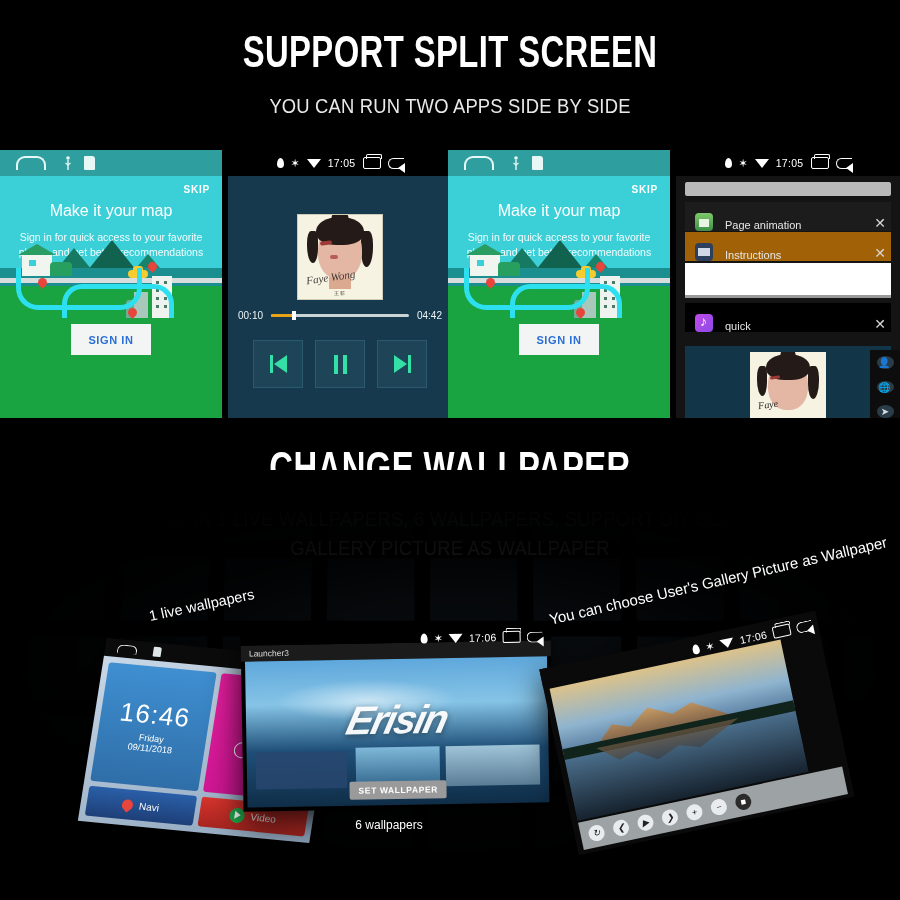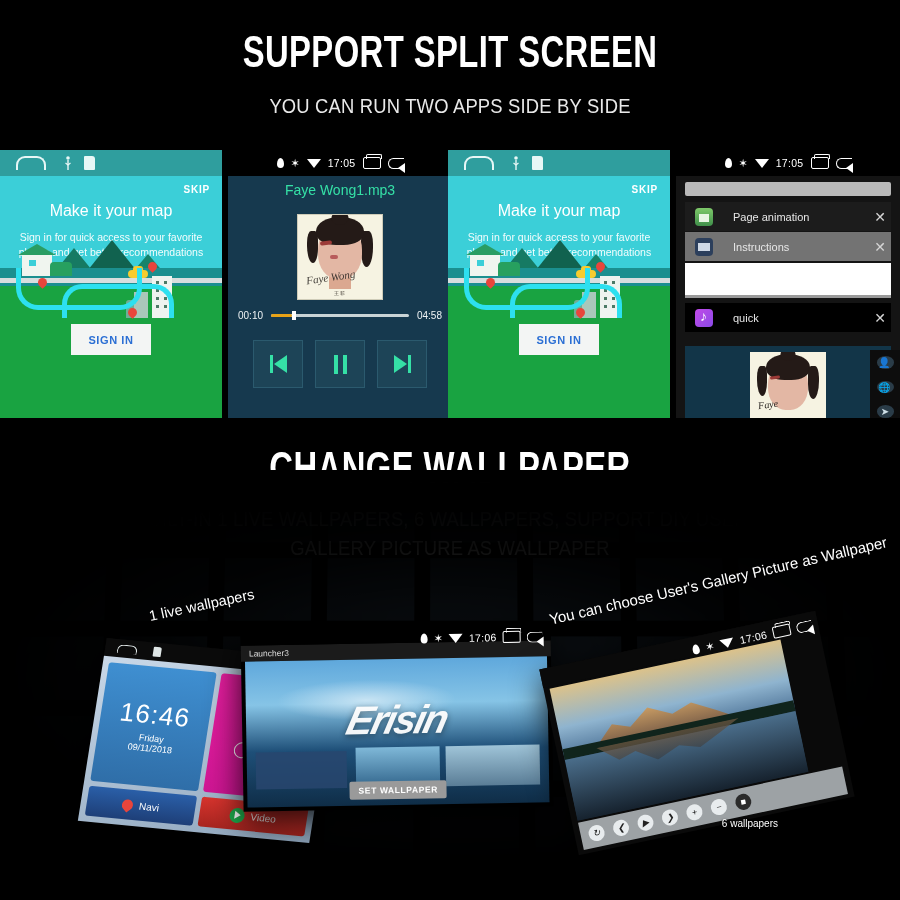--- a/index.html
+++ b/index.html
@@ -106,22 +106,22 @@
   .tri-l{width:0;height:0;border-top:9px solid transparent;border-bottom:9px solid transparent;border-right:13px solid #35e0a6;}
   .tri-r{width:0;height:0;border-top:9px solid transparent;border-bottom:9px solid transparent;border-left:13px solid #35e0a6;}
   .bar-s{width:3px;height:18px;background:#35e0a6;}
   .pausebars{display:flex;gap:5px;}
   .pausebars i{width:4px;height:19px;background:#35e0a6;display:block;}
 
   
   .rec{position:absolute;inset:0;background:#141414;}
   .rec .topbar{position:relative;height:26px;background:#000;}
   .rec .scrub{position:absolute;left:9px;right:9px;top:32px;height:14px;background:#b9b9b9;border-radius:2px;}
-  .rrow{position:absolute;left:9px;right:9px;height:29px;display:flex;align-items:center;background:#1c1c1c;gap:8px;}
-  .rrow.alt{background:#737373;}
+  .rrow{position:absolute;left:9px;right:9px;height:29px;display:flex;align-items:flex-end;background:#1c1c1c;}
+  .rrow.alt{background:#a16207;}
   .rrow .rico{width:18px;height:18px;border-radius:4px;margin:0 12px 0 10px;flex:0 0 auto;position:relative;}
   .rico.home{background:linear-gradient(#7ec96a,#3f8f4a);}
   .rico.home:after{content:"";position:absolute;left:4px;top:6px;width:10px;height:8px;background:#e8f5e4;}
   .rico.book{background:#2c3f5c;}
   .rico.book:after{content:"";position:absolute;left:3px;top:5px;width:12px;height:8px;background:#cfd9e6;}
   .rico.audio{background:linear-gradient(135deg,#c24ae8,#8b4ae8);}
   .rico.audio:after{content:"♪";position:absolute;left:5px;top:-1px;font-size:14px;color:#fff;}
   .rrow .rlabel{font-size:11px;color:#e6e6e6;flex:1;}
   .rrow .rx{width:22px;text-align:center;font-size:14px;color:#d6d6d6;}
   .rwhite{position:absolute;left:9px;right:9px;height:32px;background:#fff;border-bottom:3px solid #9a9a9a;}
@@ -153,21 +153,21 @@
       repeating-linear-gradient(90deg, rgba(255,255,255,0) 0 88px, rgba(0,0,0,.95) 88px 104px),
       repeating-linear-gradient(0deg, rgba(255,255,255,0) 0 64px, rgba(0,0,0,.95) 64px 80px),
       linear-gradient(180deg,#1b2733 0%,#16202a 20%,#202c38 40%,#16202a 60%,#1d2a36 80%,#121a22 100%);
   }
   .bgvig{position:absolute;inset:0;background:radial-gradient(ellipse 58% 52% at 50% 48%, rgba(0,0,0,.25) 0%, rgba(0,0,0,.85) 58%, #000 90%);}
   .bgfade-t{position:absolute;left:0;top:0;width:100%;height:90px;background:linear-gradient(#000,rgba(0,0,0,0));}
   .bgfade-b{position:absolute;left:0;bottom:0;width:100%;height:70px;background:linear-gradient(rgba(0,0,0,0),#000);}
 
   .cap{position:absolute;color:#fff;font-size:14.5px;white-space:nowrap;text-shadow:0 1px 3px #000;}
   #cap-live{left:148px;top:597px;transform:rotate(-12deg);}
-  #cap-six{left:0;top:818px;width:778px;text-align:right;font-size:10px;}
+  #cap-six{left:0;top:818px;width:778px;text-align:center;font-size:12px;}
   #cap-gallery{left:545px;top:572px;transform:rotate(-13deg);font-size:15px;}
 
   
   #dev-live{
     position:absolute;left:92px;top:648px;width:232px;height:185px;
     transform:rotate(9deg) skewY(-3.5deg);
     box-shadow:0 10px 28px rgba(0,0,0,.8);
     background:#0b0b0b;
   }
   #dev-live .lbar{height:18px;background:#0b0b0b;position:relative;}
@@ -285,40 +285,39 @@
         <div class="topbar">
           <div class="sb">
             <span class="g-pin"></span>
             <span class="g-bt">✶</span>
             <span class="g-wifi"></span>
             <span class="g-clock">17:05</span>
             <span class="g-rect"></span>
             <span class="g-back"></span>
           </div>
         </div>
-        <div class="mtrack">Faye Wong1.mp3</div>
         <div class="art">
           <span class="hairL"></span>
             <span class="hairR"></span>
           <span class="neck"></span>
           <span class="face"></span>
           <span class="hair"></span>
             <span class="bun"></span>
           <span class="brow"></span>
             <span class="lips"></span>
           <span class="sig">Faye Wong</span>
           <span class="cn">王菲</span>
         </div>
         <div class="prow">
           <span class="ptime">00:10</span>
           <span class="ptrack">
             <span class="pfill"></span>
             <span class="phandle"></span>
           </span>
-          <span class="ptime">04:58</span>
+          <span class="ptime">04:42</span>
         </div>
         <div class="ctrls">
           <span class="cbtn">
             <span style="display:flex;align-items:center">
                 <i class="bar-s" style="margin-right:1px"></i>
                 <i class="tri-l"></i>
               </span>
           </span>
           <span class="cbtn">
             <span class="pausebars">

